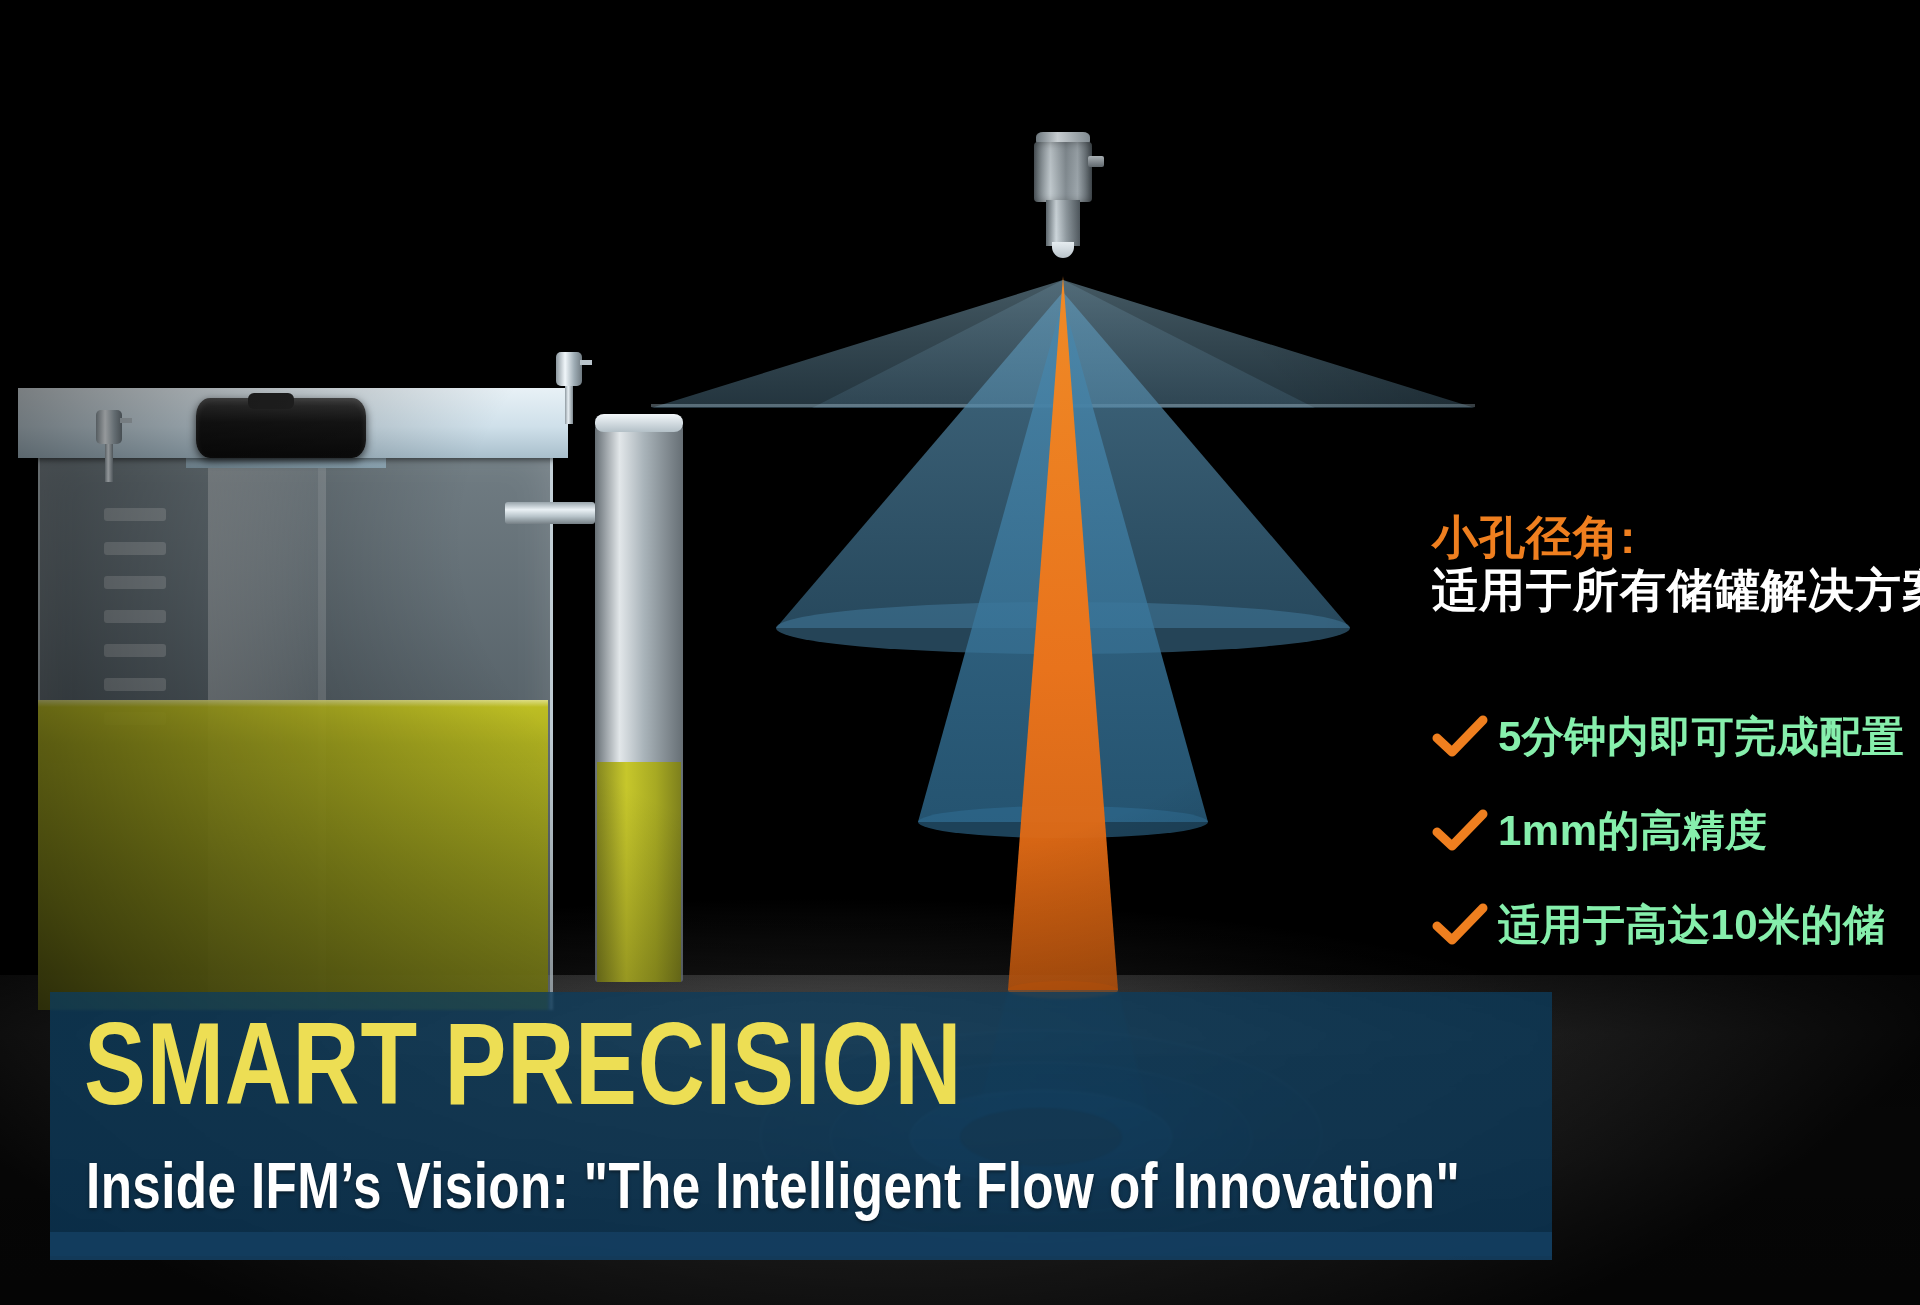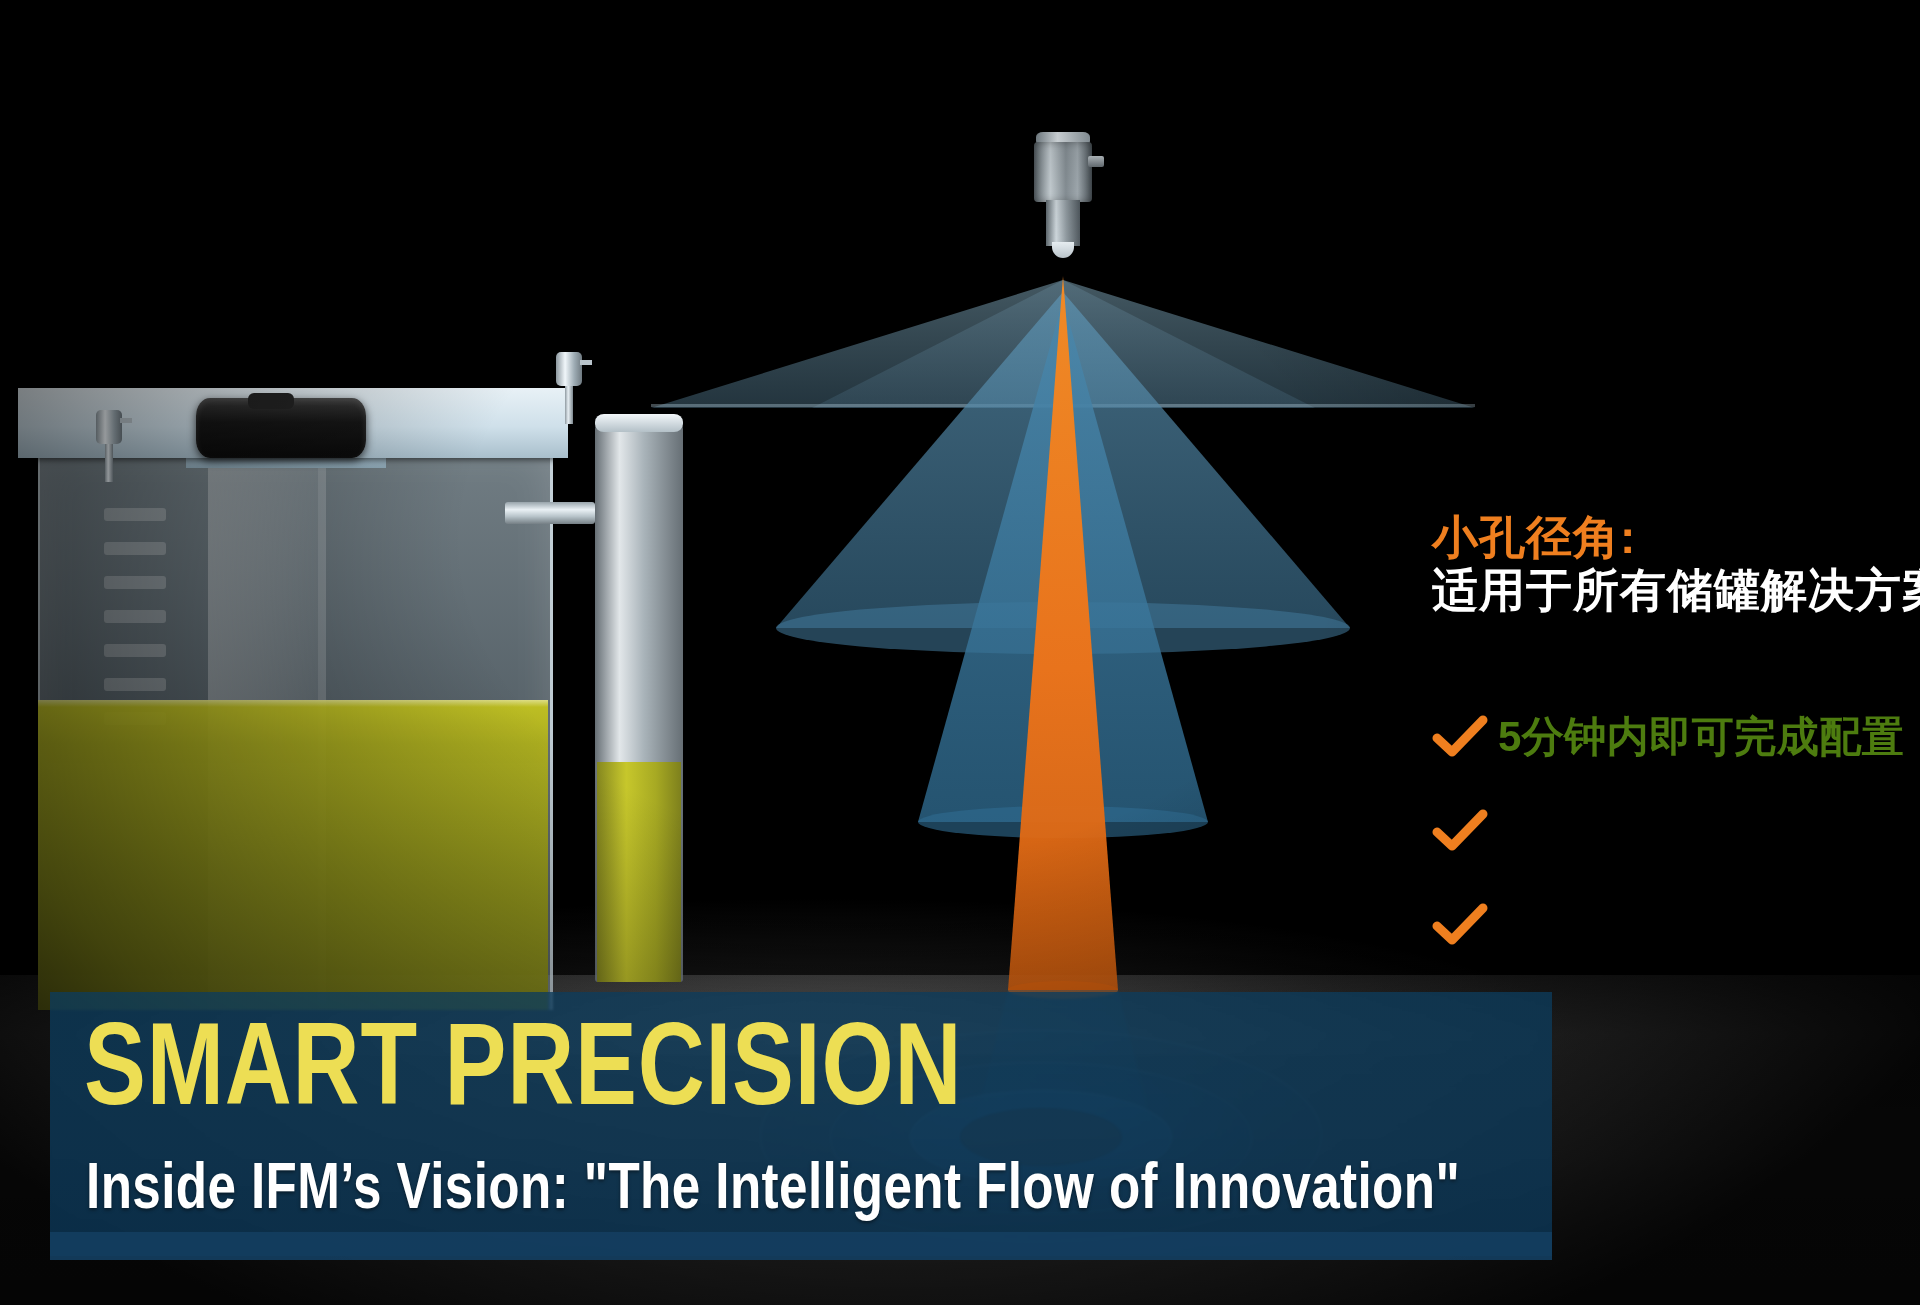--- a/index.html
+++ b/index.html
@@ -127,21 +127,21 @@
     text-shadow:0 2px 5px rgba(0,0,0,.9);
   }
   .info-head-white{
     font-size:46px;font-weight:700;color:#ffffff;letter-spacing:1px;line-height:1.14;
     white-space:nowrap;text-shadow:0 2px 5px rgba(0,0,0,.9);
   }
   .bullets{position:absolute;left:1432px;top:690px;width:520px;}
   .bullet{display:flex;align-items:center;height:94px;}
   .check{width:56px;height:44px;flex:0 0 56px;margin-right:10px;}
   .bullet-text{
-    font-size:42px;font-weight:700;color:#4d7c0f;white-space:nowrap;letter-spacing:.5px;
+    font-size:42px;font-weight:700;color:#86efac;white-space:nowrap;letter-spacing:.5px;
     text-shadow:0 2px 5px rgba(0,0,0,.9);
   }
 
   
   .banner{
     position:absolute;left:50px;top:992px;width:1502px;height:264px;
     background:linear-gradient(180deg,rgba(13,60,92,.78) 0%,rgba(14,58,90,.80) 62%,rgba(12,52,82,.86) 100%);
     backdrop-filter:blur(1px);
   }
   .banner-title{
@@ -275,26 +275,28 @@
       <svg class="check" viewBox="0 0 56 44">
         <path d="M5 23 L20 37 L51 5" fill="none" stroke="#EF7F1F" stroke-width="9" stroke-linecap="round" stroke-linejoin="round"></path>
       </svg>
       <span class="bullet-text">5分钟内即可完成配置</span>
     </div>
 
     <div class="bullet">
       <svg class="check" viewBox="0 0 56 44">
         <path d="M5 23 L20 37 L51 5" fill="none" stroke="#EF7F1F" stroke-width="9" stroke-linecap="round" stroke-linejoin="round"></path>
       </svg>
+      <span class="bullet-text">1mm的高精度</span>
     </div>
 
     <div class="bullet">
       <svg class="check" viewBox="0 0 56 44">
         <path d="M5 23 L20 37 L51 5" fill="none" stroke="#EF7F1F" stroke-width="9" stroke-linecap="round" stroke-linejoin="round"></path>
       </svg>
+      <span class="bullet-text">适用于高达10米的储</span>
     </div>
 
   </div>
 
   <div class="banner">
     <div class="banner-title">SMART PRECISION</div>
     <div class="banner-sub">Inside IFM’s Vision: "The Intelligent Flow of Innovation"</div>
   </div>
   <div class="banner-foot"></div>
 

